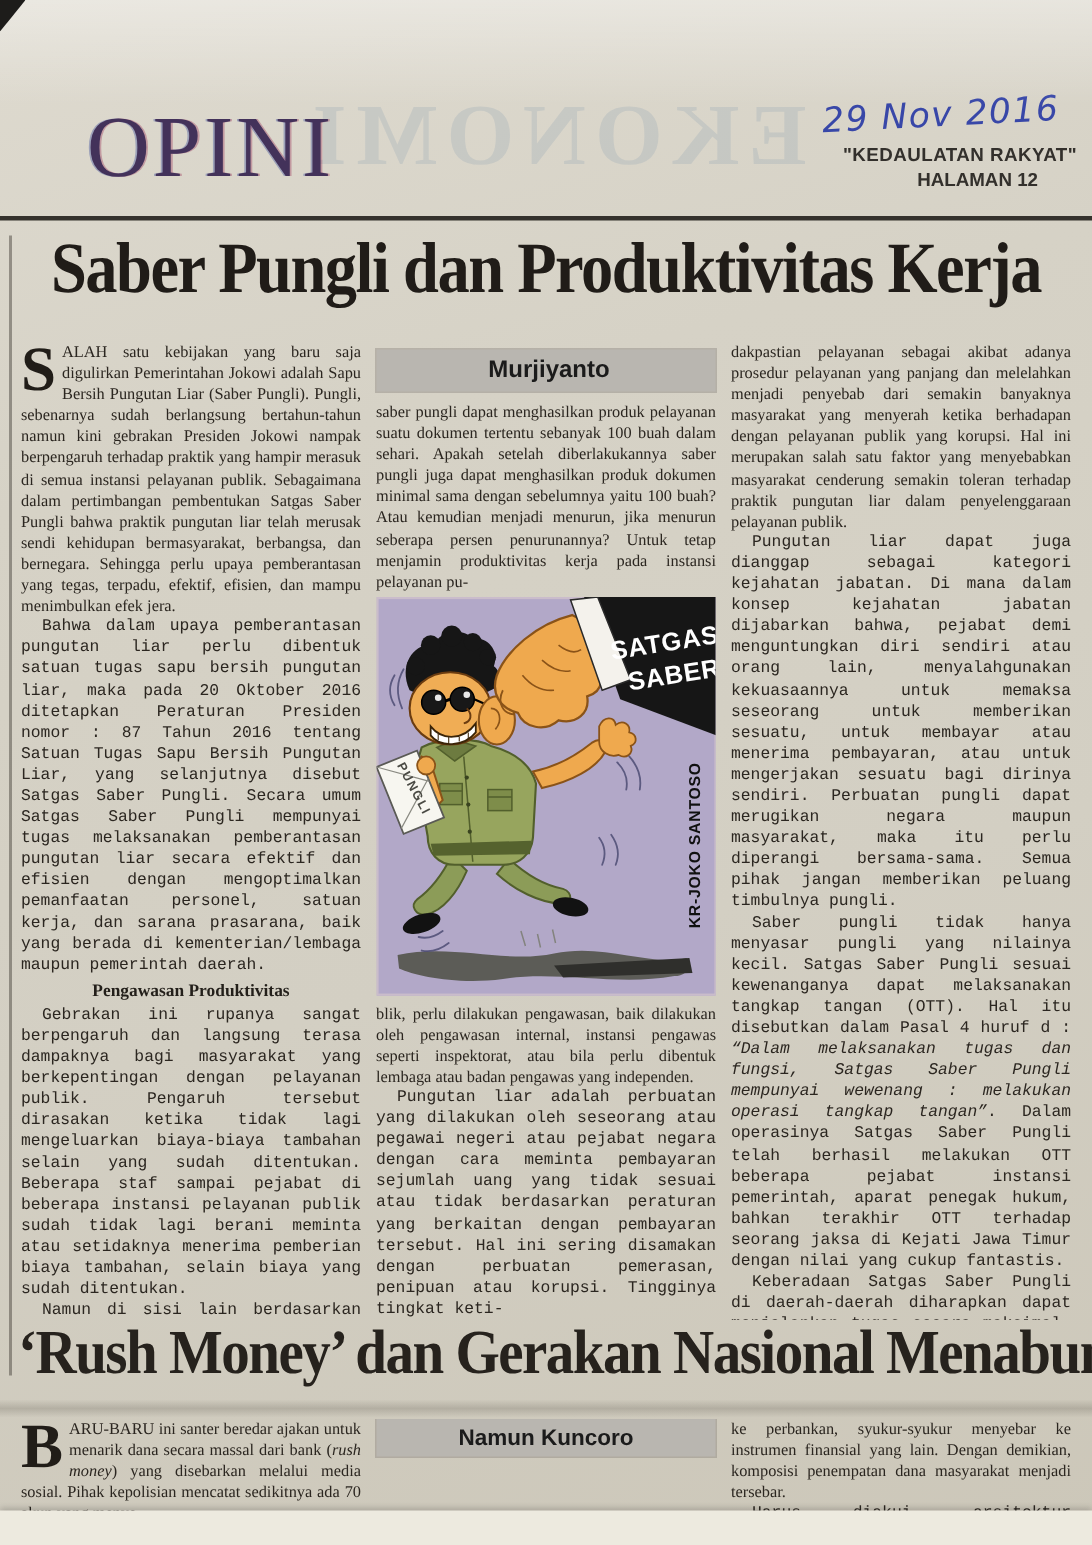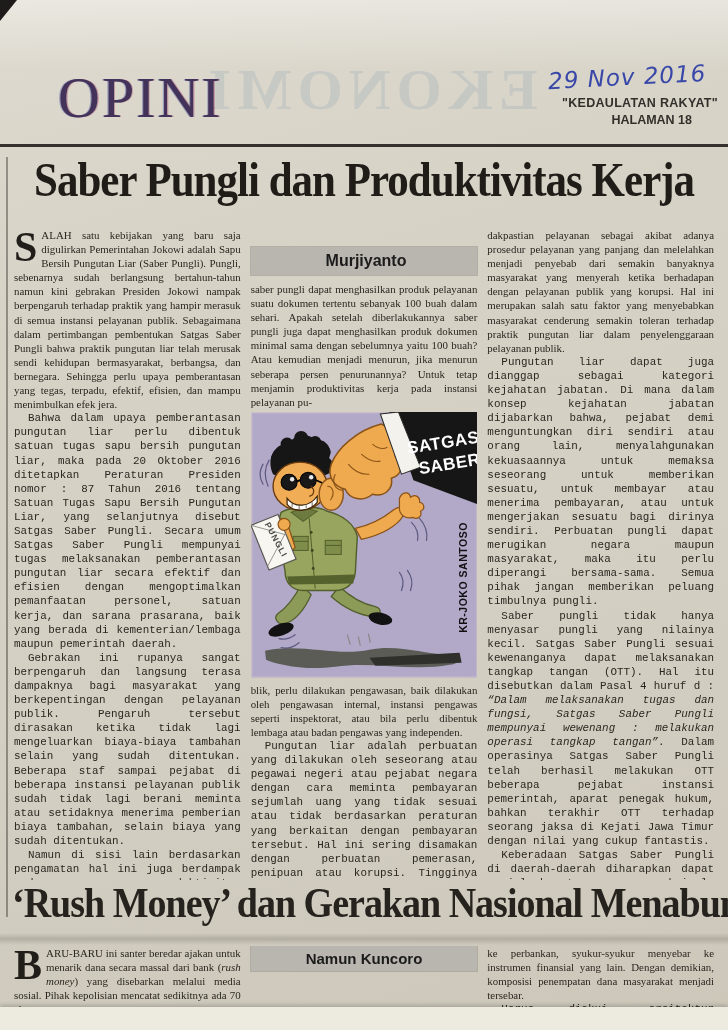--- a/index.html
+++ b/index.html
@@ -35,21 +35,21 @@
   .main-cols{ top:228px; height:652px; overflow:hidden;}
   .bottom-cols{ top:946px; height:64px; overflow:hidden;}
   .col{ flex:1 1 0; min-width:0;}
   .col p{ margin:0; }
   .col p.indent{ text-indent:14px;font-family:Liberation Mono, monospace; }
   .dropcap{ float:left; font-weight:700; font-size:42px; line-height:34px; padding:2px 4px 0 0;
     color:#211d18;}
   .subhead{ text-align:center; font-weight:700; font-size:11.6px; margin:3px 0 2px 0; color:#231f1a;}
   .byline{ background:#b9b6b0; box-shadow:0 0 0 1px rgba(120,115,108,.35);
     text-align:center; font:700 16px "Liberation Sans", sans-serif; color:#1b1b1b;
-    padding:5px 0 5px 4px; margin:19px 0 7px 0;}
+    padding:5px 0 5px 4px; margin:5px 0 7px 0;}
   .byline2{ font-size:15px; padding:4px 0; margin:0 0 6px 0;}
   .author{ text-align:right; font-style:italic; font-size:11.2px; line-height:14.6px; margin-top:3px; color:#262219;}
   .author b{ font-weight:700;}
   .cartoon{ display:block; width:100%; margin:3px 0 5px 0;}
   .title2{ position:absolute; left:12px; top:878px; width:704px; text-align:center;
     font-family:"Liberation Serif", serif; font-weight:700; font-size:38px; letter-spacing:-1px;
     color:#26221d; transform:scale(1,1.1); transform-origin:top center; z-index:3; white-space:nowrap;}
   .fold-shadow{ position:absolute; left:0; top:933px; width:728px; height:12px; z-index:4;
     background:linear-gradient(to bottom, rgba(80,75,65,0), rgba(80,75,65,.22) 50%, rgba(80,75,65,0));}
   .bottom-strip{ position:absolute; left:0; top:1007px; width:728px; height:23px;
@@ -59,31 +59,32 @@
 </head>
 <body>
 
 <div class="page">
 
   <div class="scan-corner"></div>
   <div class="ghost">EKONOMI</div>
   <div class="section-title">OPINI</div>
   <div class="hand-date">29 Nov 2016</div>
   <div class="paper-name">"KEDAULATAN RAKYAT"</div>
-  <div class="page-number">HALAMAN 18</div>
+  <div class="page-number">HALAMAN 12</div>
   <div class="header-rule"></div>
   <div class="left-rule"></div>
 
   <h1 class="title1">Saber Pungli dan Produktivitas Kerja</h1>
 
   <div class="cols main-cols">
 
     <div class="col">
       <p class="first"><span class="dropcap">S</span><span>ALAH satu kebijakan yang baru saja digulirkan Pemerintahan Jokowi adalah Sapu Bersih Pungutan Liar (Saber Pungli). Pungli, sebenarnya sudah berlangsung bertahun-tahun namun kini gebrakan Presiden Jokowi nampak berpengaruh terhadap praktik yang hampir merasuk di semua instansi pelayanan publik. Sebagaimana dalam pertimbangan pembentukan Satgas Saber Pungli bahwa praktik pungutan liar telah merusak sendi kehidupan bermasyarakat, berbangsa, dan bernegara. Sehingga perlu upaya pemberantasan yang tegas, terpadu, efektif, efisien, dan mampu menimbulkan efek jera.</span></p>
       <p class="indent">Bahwa dalam upaya pemberantasan pungutan liar perlu dibentuk satuan tugas sapu bersih pungutan liar, maka pada 20 Oktober 2016 ditetapkan Peraturan Presiden nomor : 87 Tahun 2016 tentang Satuan Tugas Sapu Bersih Pungutan Liar, yang selanjutnya disebut Satgas Saber Pungli. Secara umum Satgas Saber Pungli mempunyai tugas melaksanakan pemberantasan pungutan liar secara efektif dan efisien dengan mengoptimalkan pemanfaatan personel, satuan kerja, dan sarana prasarana, baik yang berada di kementerian/lembaga maupun pemerintah daerah.</p>
+      <div class="subhead">Pengawasan Produktivitas</div>
       <p class="indent">Gebrakan ini rupanya sangat berpengaruh dan langsung terasa dampaknya bagi masyarakat yang berkepentingan dengan pelayanan publik. Pengaruh tersebut dirasakan ketika tidak lagi mengeluarkan biaya-biaya tambahan selain yang sudah ditentukan. Beberapa staf sampai pejabat di beberapa instansi pelayanan publik sudah tidak lagi berani meminta atau setidaknya menerima pemberian biaya tambahan, selain biaya yang sudah ditentukan.</p>
       <p class="indent">Namun di sisi lain berdasarkan pengamatan hal ini juga berdampak pada penurunan produktivitas kerja, sekalipun tidak semuanya. Menyangkut hal ini perlu diadakan penelitian sebagai bahan evaluasi dan perbaikan selanjutnya. Sebagai contoh misalnya, dalam sebuah instansi yang semula sebelum diberlakukannya</p>
     </div>
 
     <div class="col">
       <div class="byline">Murjiyanto</div>
       <p>saber pungli dapat menghasilkan produk pelayanan suatu dokumen tertentu sebanyak 100 buah dalam sehari. Apakah setelah diberlakukannya saber pungli juga dapat menghasilkan produk dokumen minimal sama dengan sebelumnya yaitu 100 buah? Atau kemudian menjadi menurun, jika menurun seberapa persen penurunannya? Untuk tetap menjamin produktivitas kerja pada instansi pelayanan pu-</p>
 
       <svg class="cartoon" viewBox="0 0 226 265" xmlns="http://www.w3.org/2000/svg">
         <rect width="226" height="265" fill="#b2a8c8"></rect>

